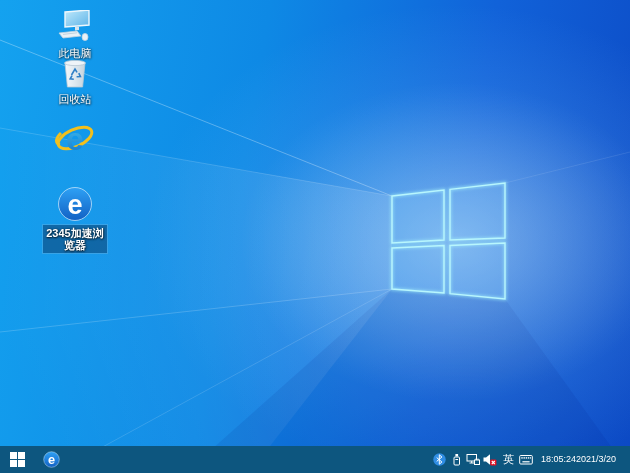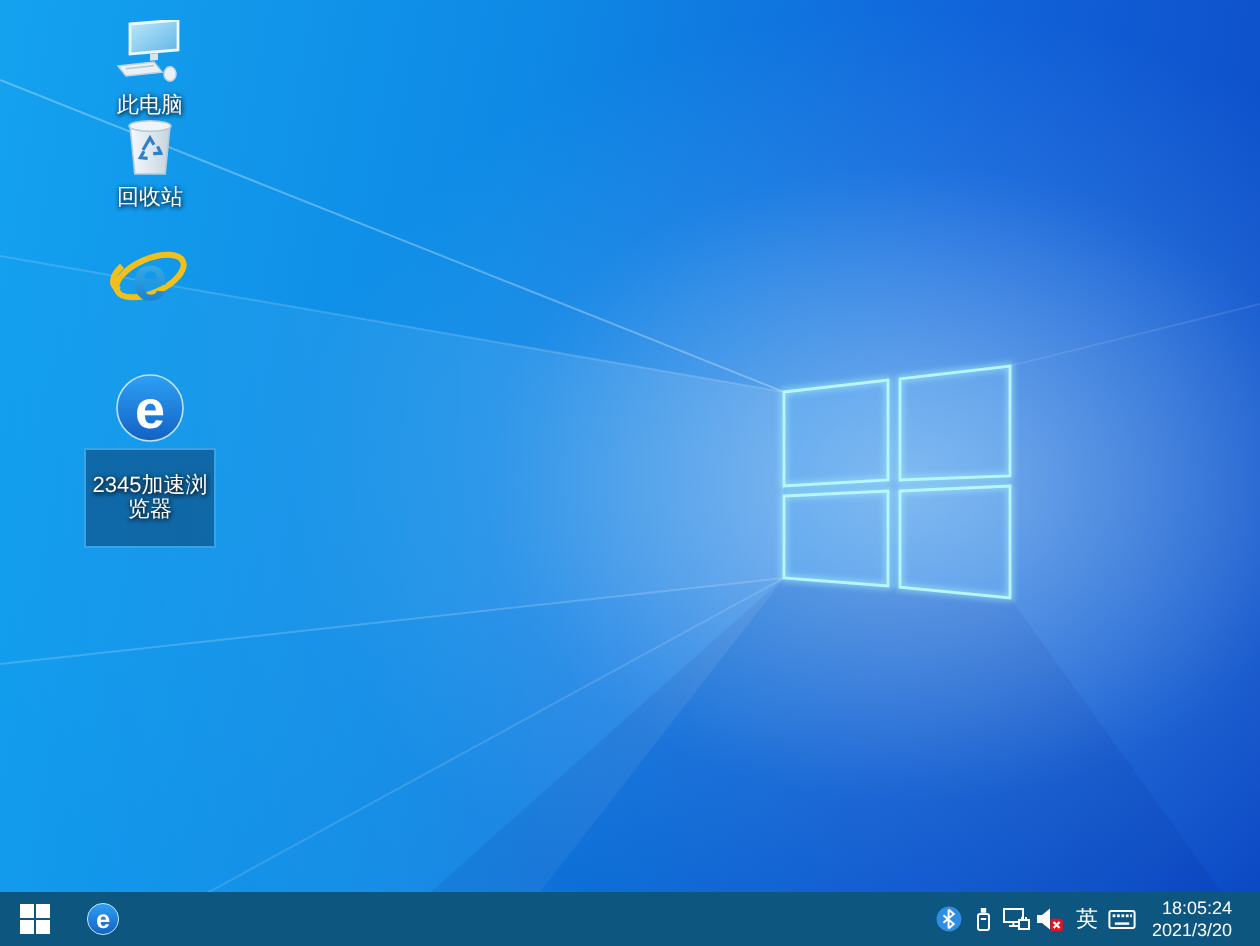--- a/index.html
+++ b/index.html
@@ -24,42 +24,43 @@
   .desktop-icon .icon-img{height:38px;display:flex;align-items:flex-end;justify-content:center;}
   .desktop-icon .icon-label{
     margin:3px auto 0;max-width:62px;
     font-size:11px;line-height:12px;color:#fff;
     text-shadow:0 1px 2px rgba(0,0,0,.75),1px 0 2px rgba(0,0,0,.5);
     word-break:break-all;
   }
   .desktop-icon.selected .icon-label{
     background:rgba(14,84,140,.72);
     box-shadow:0 0 0 1px rgba(120,180,220,.35);
-    padding:12px 1px;
+    padding:2px 1px;
+    font-weight:bold;
   }
   
   .taskbar{
     position:absolute;left:0;right:0;bottom:0;height:27px;
     background:#0d567f;
     display:flex;align-items:stretch;
     z-index:5;
   }
   .tb-btn{
     width:34px;border:none;background:transparent;padding:0;margin:0;
     display:flex;align-items:center;justify-content:center;cursor:pointer;
   }
   .tray{margin-left:auto;display:flex;align-items:center;}
   .tray-ic{
     width:17px;height:27px;display:flex;align-items:center;justify-content:center;
     cursor:pointer;
   }
   .lang{font-size:11px;color:#fff;width:19px;text-align:center;}
   .clock{
     color:#fff;font-size:9px;line-height:10.5px;text-align:right;
-    padding:0 8px 0 6px;display:flex;flex-direction:column;justify-content:center;
+    padding:0 8px 0 6px;display:flex;justify-content:center;
     cursor:default;
   }
   .show-desktop{
     width:5px;border-left:1px solid rgba(255,255,255,.35);
     background:rgba(0,0,0,.08);cursor:pointer;
   }
 </style>
 </head>
 <body>
 

